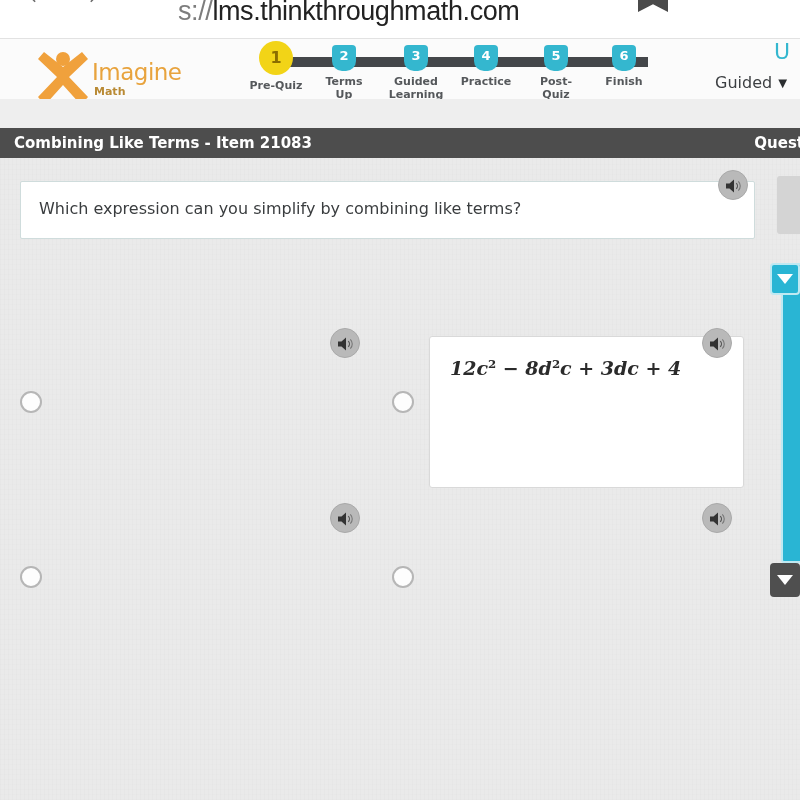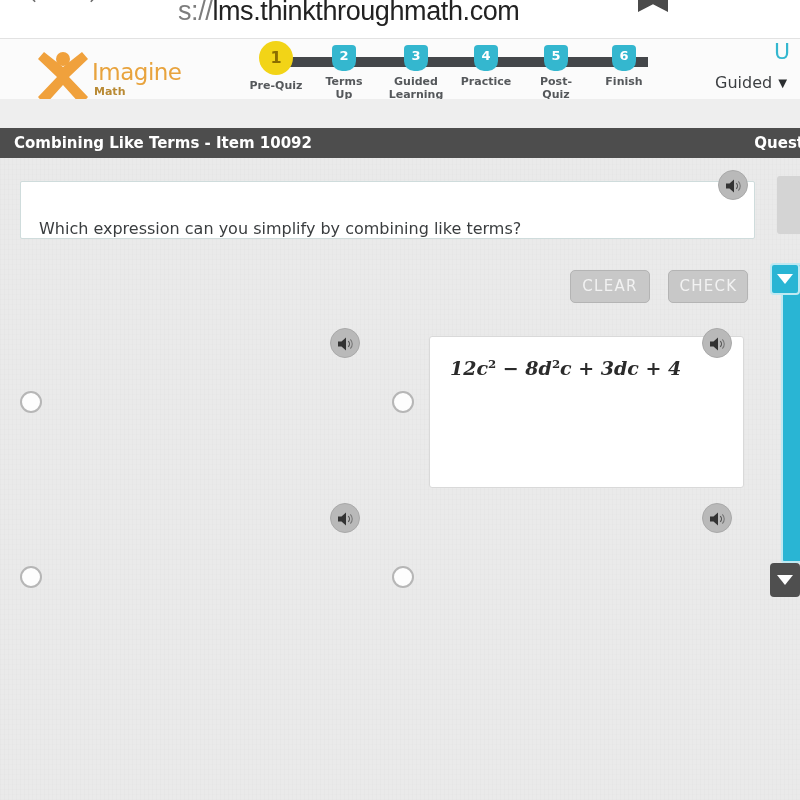--- a/index.html
+++ b/index.html
@@ -207,21 +207,20 @@
     background: #ffffff;
     border: 1px solid #cfdcdc;
     border-radius: 2px;
   }
   .question-text {
     position: absolute;
     left: 18px; top: 17px;
     font-size: 16px;
     color: #3a3d3f;
     font-family: "DejaVu Sans", sans-serif;
-    margin-top: 20px;
   }
 
   .speaker-btn {
     position: absolute;
     width: 30px; height: 30px;
     border-radius: 50%;
     background: #b9b9b9;
     border: 1px solid #a9a9a9;
   }
   .speaker-btn svg { position: absolute; left: 6px; top: 7px; }
@@ -380,44 +379,40 @@
     </div>
   </div>
 
   <div class="user-area">
     <span class="user-u">U</span>
     <span class="user-name">Guided</span><span class="user-caret">▼</span>
   </div>
 </div>
 
 <div class="title-bar">
-  <div class="title-bar-text">Combining Like Terms - Item 10092</div>
+  <div class="title-bar-text">Combining Like Terms - Item 21083</div>
   <div class="title-bar-right">Quest</div>
 </div>
 
 <div class="content">
 
   <div class="question-card">
     <div class="question-text">Which expression can you simplify by combining like terms?</div>
   </div>
 
   <div class="speaker-btn speaker-question">
     <svg width="18" height="16" viewBox="0 0 18 16">
       <path d="M1 5.5 L4.5 5.5 L9 1.5 L9 14.5 L4.5 10.5 L1 10.5 Z" fill="#333"></path>
       <path d="M11.3 5.2 A4 4 0 0 1 11.3 10.8" stroke="#555" stroke-width="1.2" fill="none"></path>
       <path d="M13.3 3.4 A6.4 6.4 0 0 1 13.3 12.6" stroke="#777" stroke-width="1.1" fill="none"></path>
     </svg>
   </div>
 
   <div class="side-grey-box"></div>
 
-  <div class="action-row">
-    <div class="action-btn">CLEAR</div>
-    <div class="action-btn">CHECK</div>
-  </div>
 
   <div class="options">
 
     <div class="option-slot c0">
       <div class="radio"></div>
       <div class="speaker-btn speaker-option">
         <svg width="18" height="16" viewBox="0 0 18 16">
           <path d="M1 5.5 L4.5 5.5 L9 1.5 L9 14.5 L4.5 10.5 L1 10.5 Z" fill="#333"></path>
           <path d="M11.3 5.2 A4 4 0 0 1 11.3 10.8" stroke="#555" stroke-width="1.2" fill="none"></path>
           <path d="M13.3 3.4 A6.4 6.4 0 0 1 13.3 12.6" stroke="#777" stroke-width="1.1" fill="none"></path>

